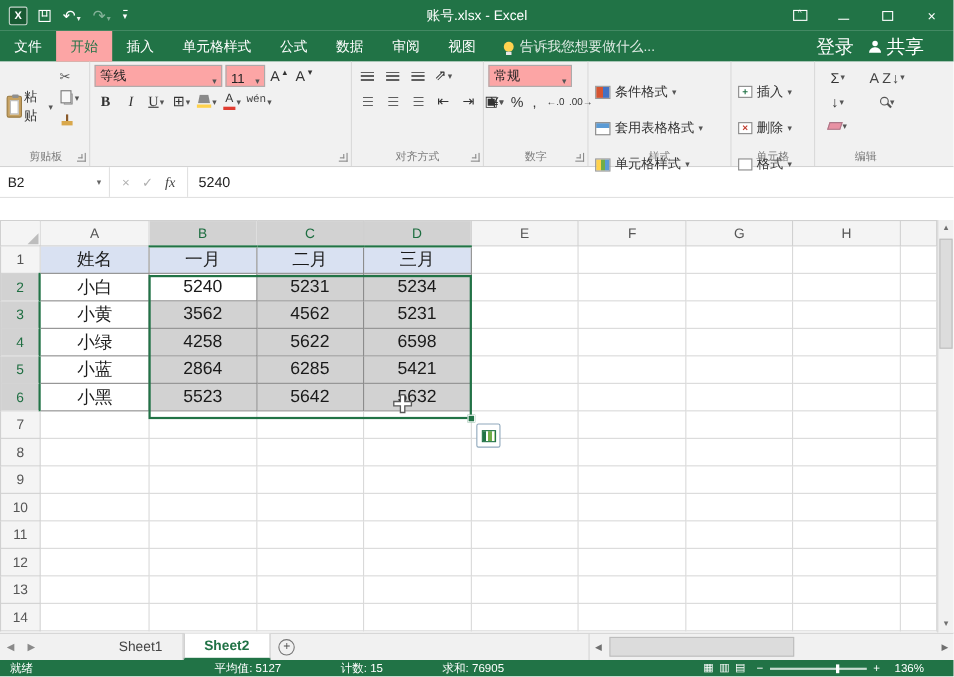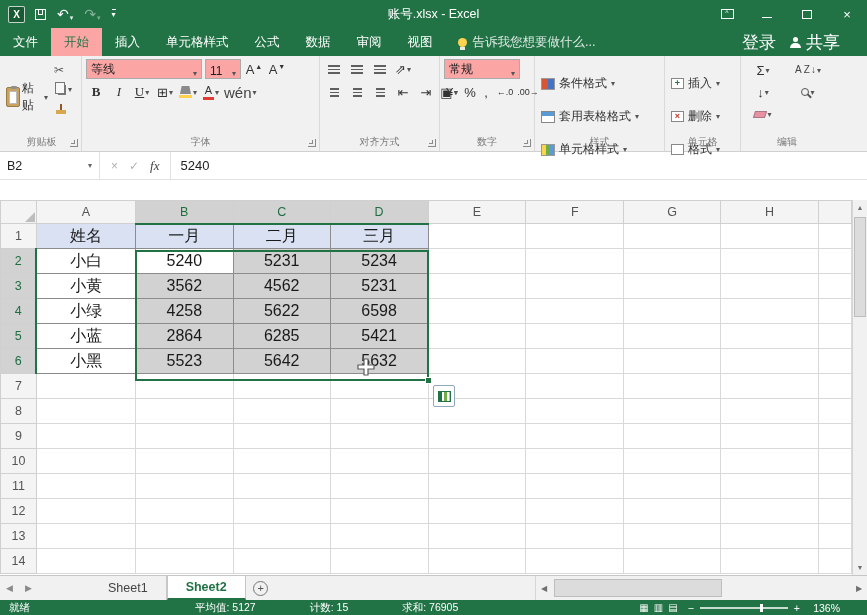--- a/index.html
+++ b/index.html
@@ -60,37 +60,37 @@
   .brush-icon::after{content:"";position:absolute;left:4px;top:-6px;width:2px;height:6px;background:#8a5a2b;}
 
   .font-name{width:116px;} .font-size{width:36px;} .num-format{width:76px;}
   .b-letter{font-weight:bold;font-family:"Liberation Serif",serif;}
   .i-letter{font-style:italic;font-family:"Liberation Serif",serif;}
   .u-letter{text-decoration:underline;font-family:"Liberation Serif",serif;}
   .sup{font-size:7px;margin-bottom:6px;}
   .colbar{display:flex;flex-direction:column;align-items:center;gap:1px;line-height:1;}
   .bar-y{width:13px;height:3px;background:#ffd24c;} .bar-r{width:11px;height:3px;background:#e03c31;}
   .bucket{width:11px;height:8px;background:#8a8a8a;clip-path:polygon(15% 0,85% 0,100% 100%,0 100%);}
-  .phonetic{font-size:15px;color:#444;line-height:1;}
+  .phonetic{font-size:10px;color:#444;line-height:1;font-family:Liberation Mono, monospace;}
 
   .stripes{width:12px;height:9px;background:repeating-linear-gradient(to bottom,#5f5f5f 0 1.5px,transparent 1.5px 3.6px);}
   .stripes.sm{width:9px;}
 
   .style-row{display:flex;align-items:center;gap:4px;font-size:12px;color:#333;height:21px;padding:0 2px;margin-top:16px;}
   .cf-icon{width:14px;height:12px;border:1px solid #999;background:linear-gradient(90deg,#d65532 0 50%,#4472c4 50%);}
   .table-icon{width:14px;height:12px;border:1px solid #888;background:linear-gradient(to bottom,#5b9bd5 0 4px,#fff 4px);}
   .cellstyles-icon{width:14px;height:12px;border:1px solid #999;background:linear-gradient(90deg,#ffd24c 0 33%,#70ad47 33% 66%,#5b9bd5 66%);}
   .cellgrid{width:13px;height:11px;border:1px solid #888;background:#fff;display:flex;align-items:center;justify-content:center;font-size:9px;line-height:1;}
   .plus-g{color:#217346;font-weight:bold;} .x-r{color:#c0392b;font-weight:bold;}
 
   .edit-grid{display:grid;grid-template-columns:auto auto;gap:2px 6px;padding-top:1px;}
   .find-icon{width:8px;height:8px;border:1.5px solid #555;border-radius:50%;position:relative;}
   .find-icon::after{content:"";position:absolute;width:5px;height:1.5px;background:#555;transform:rotate(45deg);right:-4px;bottom:-1px;}
   .eraser-icon{width:12px;height:7px;background:#e891a3;border:1px solid #aa7788;transform:skewX(-18deg);}
-  .sort-icon{font-size:10px;line-height:1;color:#444;display:flex;align-items:flex-start;gap:1px;}
+  .sort-icon{font-size:13px;line-height:1;color:#444;display:flex;align-items:flex-start;gap:1px;}
 
   
   .fbar{height:28px;background:#fff;display:flex;align-items:stretch;border-bottom:1px solid #e1e1e1;}
   .namebox{width:100px;display:flex;align-items:center;padding:0 7px;font-size:12.5px;color:#222;border-right:1px solid #e1e1e1;}
   .namebox .dd{margin-left:auto;font-size:8px;color:#666;}
   .fxbtns{display:flex;align-items:center;gap:11px;padding:0 11px;border-right:1px solid #e1e1e1;}
   .fx-x,.fx-check{color:#b0b0b0;font-size:12px;}
   .fx-fx{font-style:italic;font-family:"Liberation Serif",serif;color:#444;font-size:13px;}
   .fcontent{flex:1;display:flex;align-items:center;padding:0 9px;font-size:13px;color:#222;}
   .gapstrip{height:20px;background:#fff;}
@@ -274,21 +274,20 @@
             <span style="font-size:11px;line-height:1;">A</span>
             <span class="bar-r"></span>
           </span>
           <span class="dd8">▾</span>
         </div>
       <div class="fbtn">
           <span class="phonetic">wén</span>
           <span class="dd8">▾</span>
         </div>
     </div>
-    <div class="glabel">字体</div>
     <span class="launcher"></span>
   </div>
 
   <div class="group" style="width:120px;">
     <div class="frow">
       <div class="fbtn">
           <span class="stripes"></span>
         </div>
       <div class="fbtn">
           <span class="stripes"></span>

